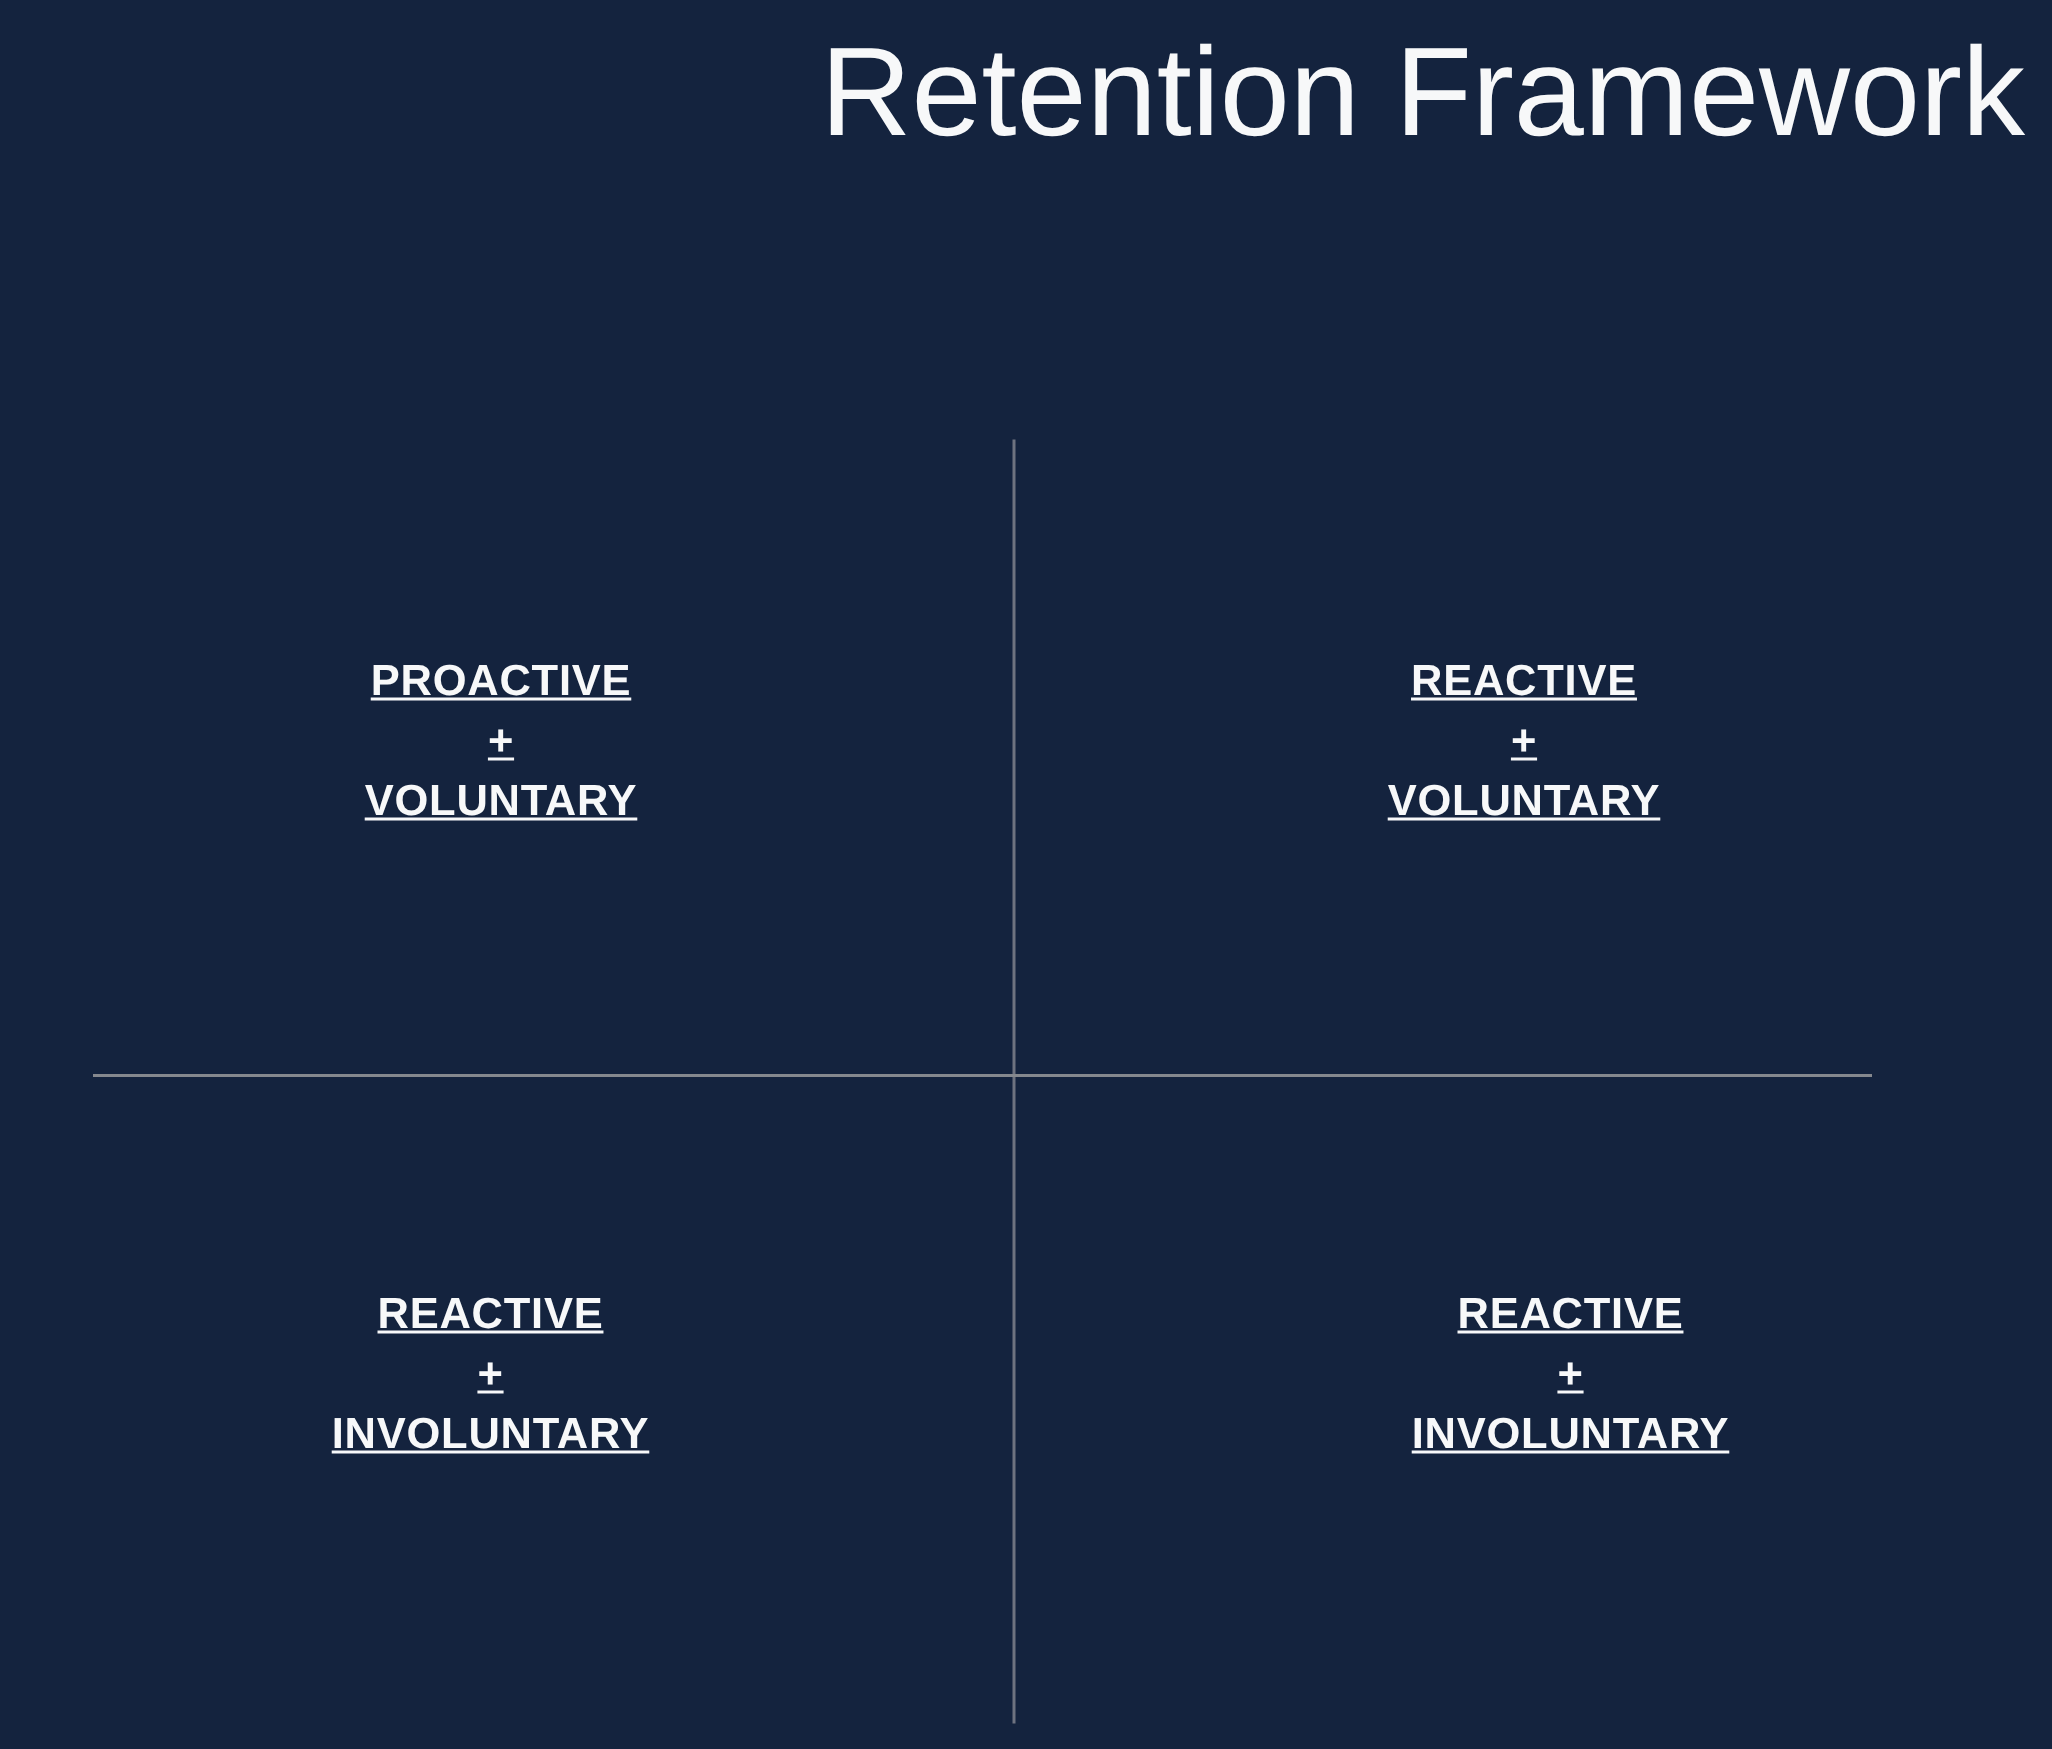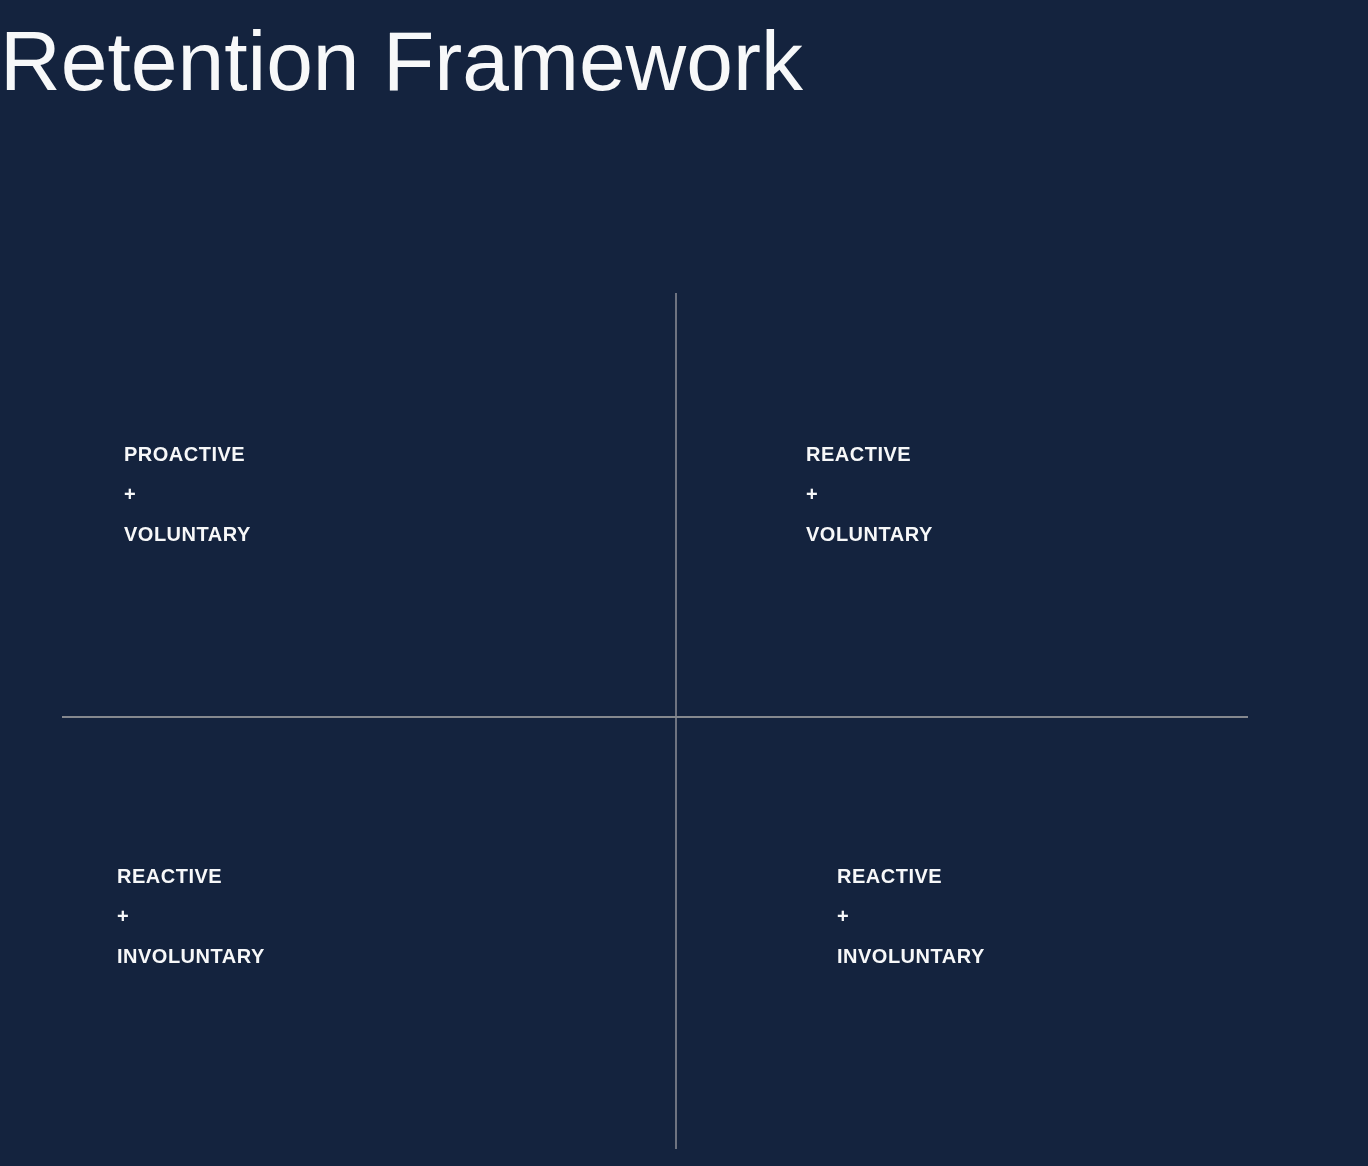--- a/index.html
+++ b/index.html
@@ -14,21 +14,21 @@
     background: var(--bg, #14233e);
     overflow: hidden;
     font-family: "Liberation Sans", "DejaVu Sans", sans-serif;
   }
   .title {
     position: absolute;
     top: 6px;
     left: 0;
     width: 1350px;
     margin: 0;
-    text-align: left;
+    text-align: right;
     color: var(--fg, #f7f8f9);
     font-size: 84px;
     font-weight: 400;
     letter-spacing: 0px;
     line-height: 110px;
     white-space: nowrap;
   }
   .axis {
     position: absolute;
     pointer-events: none;
@@ -43,25 +43,27 @@
   .axis.horizontal {
     left: 62px;
     top: 716px;
     width: 1186px;
     height: 2px;
     background: var(--axis-h, #85888e);
   }
   .quad {
     position: absolute;
     width: 420px;
+    text-align: center;
     color: var(--fg, #f7f8f9);
-    font-size: 20px;
+    font-size: 29px;
     font-weight: 700;
     line-height: 40px;
     letter-spacing: 0.5px;
+    text-decoration: underline;
   }
   .quad .qline { display: block; }
   .quad.tl { left: 124px; top: 434px; }
   .quad.tr { left: 806px; top: 434px; }
   .quad.bl { left: 117px; top: 856px; }
   .quad.br { left: 837px; top: 856px; }
 </style>
 </head>
 <body>
 

